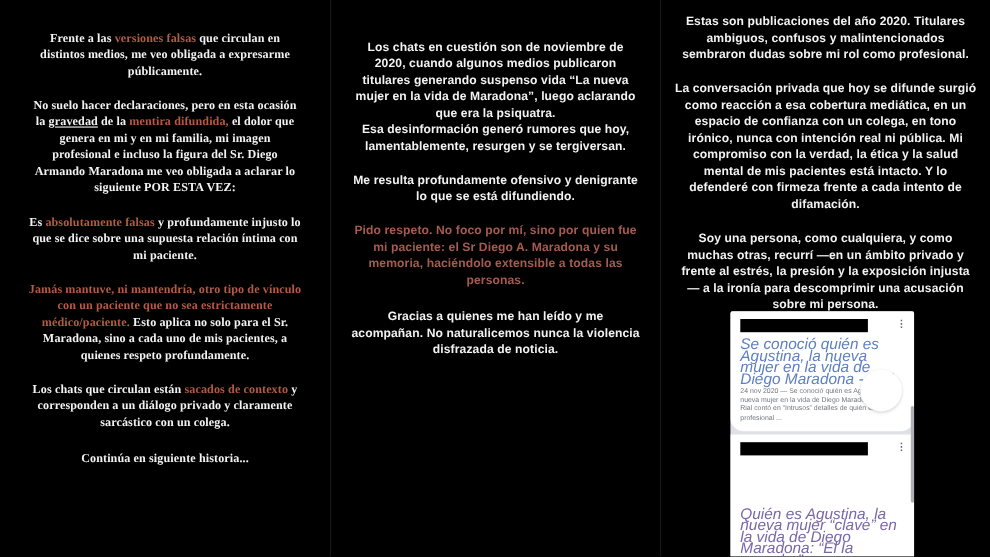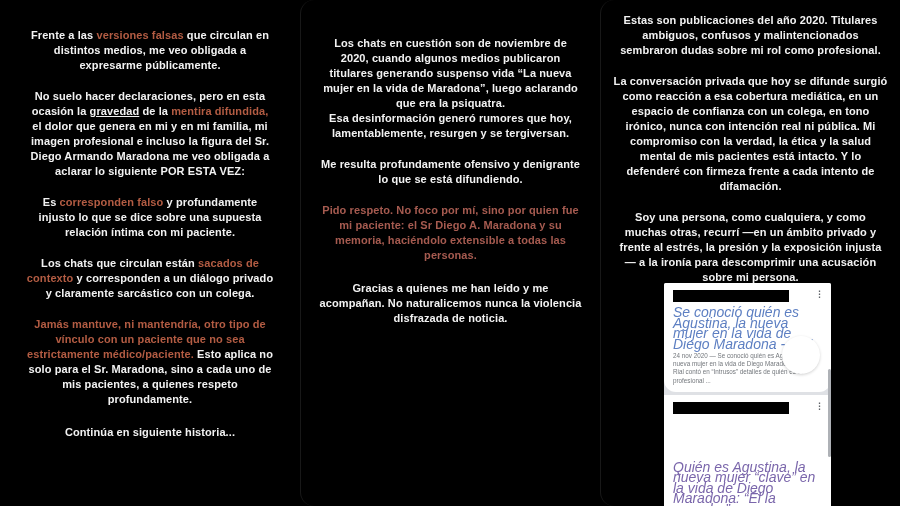--- a/index.html
+++ b/index.html
@@ -1,20 +1,20 @@
 <!DOCTYPE html>
 <html style="--background: #000000; --text: #f2f2f2; --link-blue: #5d7fc2; --link-blue2: #6d77c4; --link-purple: #7a66ab; --snippet-gray: #73777c; --redacted: #000000;"><head>
 <meta charset="utf-8">
 <style>
   html,body{margin:0;padding:0;background:#000;}
   body{width:900px;height:506px;overflow:hidden;font-family:"Liberation Sans",sans-serif;}
   .stage{display:flex;width:900px;height:506px;background:#000;}
   .panel{width:300px;height:506px;box-sizing:border-box;position:relative;background:#000;}
-  .panel+.panel{border-left:1px solid #181818;border-radius:14px;}
-  .panel-0 .inner{padding:28px 26px 0;}
+  .panel+.panel{border-left:1px solid #181818;}
+  .panel-0 .inner{padding:28px 26px 0;font-family:Liberation Serif, serif;}
   .panel-1 .inner{padding:36px 18px 0;}
   .panel-2 .inner{padding:13px 12px 0;}
   .para{margin:16px 0 0;text-align:center;font-weight:bold;color:#f2f2f2;
         font-size:11px;line-height:15px;letter-spacing:0.1px;}
   .para:first-child{margin-top:0;}
   .para.tight{margin-top:0;text-align:center;}
   .para.gap{margin-top:18px;}
   .seg-accent{color:var(--accent,#b35c43);}
   .seg-underline{text-decoration:underline;}
   
@@ -39,23 +39,23 @@
 </style>
 </head>
 <body>
 
 <div class="stage">
 
   <section class="panel panel-0" style="--accent: #b35c43;">
     <div class="inner">
         <p class="para"><span class="seg-plain">Frente a las </span><span class="seg-accent">versiones falsas</span><span class="seg-plain"> que circulan en distintos medios, me veo obligada a expresarme públicamente.</span></p>
         <p class="para"><span class="seg-plain">No suelo hacer declaraciones, pero en esta ocasión la </span><span class="seg-underline">gravedad</span><span class="seg-plain"> de la </span><span class="seg-accent">mentira difundida,</span><span class="seg-plain"> el dolor que genera en mi y en mi familia, mi imagen profesional e incluso la figura del Sr. Diego Armando Maradona me veo obligada a aclarar lo siguiente POR ESTA VEZ:</span></p>
-        <p class="para"><span class="seg-plain">Es </span><span class="seg-accent">corresponden falso</span><span class="seg-plain"> y profundamente injusto lo que se dice sobre una supuesta relación íntima con mi paciente.</span></p>
+        <p class="para"><span class="seg-plain">Es </span><span class="seg-accent">absolutamente falsas</span><span class="seg-plain"> y profundamente injusto lo que se dice sobre una supuesta relación íntima con mi paciente.</span></p>
+        <p class="para"><span class="seg-accent">Jamás mantuve, ni mantendría, otro tipo de vínculo con un paciente que no sea estrictamente médico/paciente.</span><span class="seg-plain"> Esto aplica no solo para el Sr. Maradona, sino a cada uno de mis pacientes, a quienes respeto profundamente.</span></p>
         <p class="para"><span class="seg-plain">Los chats que circulan están </span><span class="seg-accent">sacados de contexto</span><span class="seg-plain"> y corresponden a un diálogo privado y claramente sarcástico con un colega.</span></p>
-        <p class="para"><span class="seg-accent">Jamás mantuve, ni mantendría, otro tipo de vínculo con un paciente que no sea estrictamente médico/paciente.</span><span class="seg-plain"> Esto aplica no solo para el Sr. Maradona, sino a cada uno de mis pacientes, a quienes respeto profundamente.</span></p>
         <p class="para gap"><span class="seg-plain">Continúa en siguiente historia...</span></p>
       </div>
   </section>
 
   <section class="panel panel-1" style="--accent: #a65b50;">
     <div class="inner">
         <p class="para"><span class="seg-plain">Los chats en cuestión son de noviembre de 2020, cuando algunos medios publicaron titulares generando suspenso vida “La nueva mujer en la vida de Maradona”, luego aclarando que era la psiquatra.</span></p>
         <p class="para tight"><span class="seg-plain">Esa desinformación generó rumores que hoy, lamentablemente, resurgen y se tergiversan.</span></p>
         <p class="para"><span class="seg-plain">Me resulta profundamente ofensivo y denigrante lo que se está difundiendo.</span></p>
         <p class="para"><span class="seg-accent">Pido respeto. No foco por mí, sino por quien fue mi paciente: el Sr Diego A. Maradona y su memoria, haciéndolo extensible a todas las personas.</span></p>

